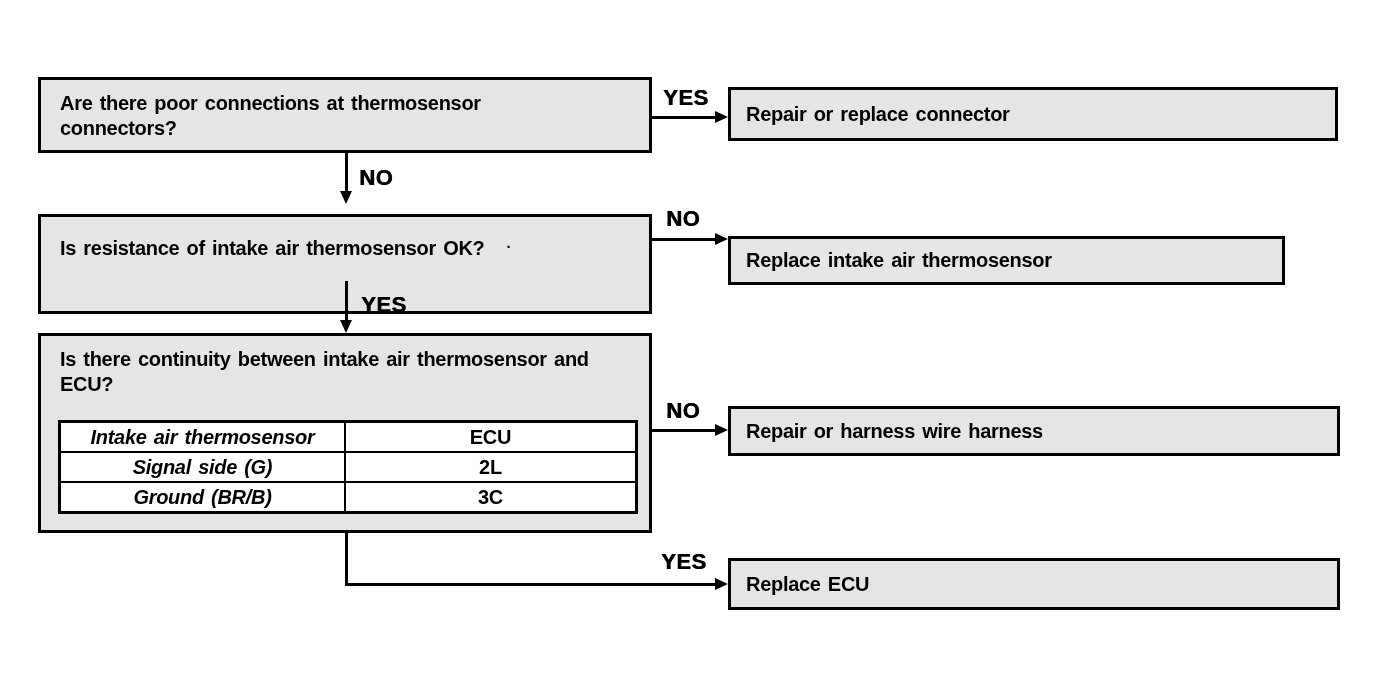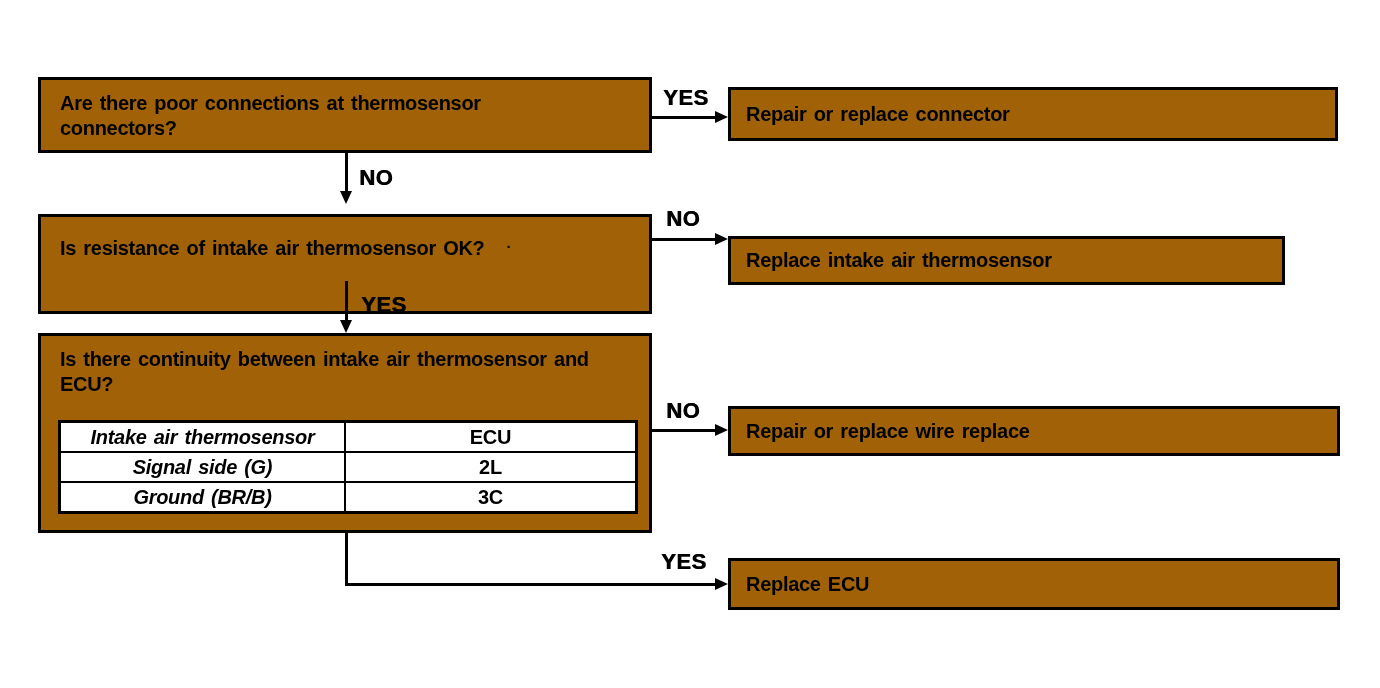--- a/index.html
+++ b/index.html
@@ -9,21 +9,21 @@
     height: 688px;
     background: #ffffff;
     font-family: "Liberation Sans", sans-serif;
     color: #000;
     overflow: hidden;
   }
   .node {
     position: absolute;
     box-sizing: border-box;
     border: 3px solid #000;
-    background: #a16207;
+    background: #e5e5e5;
   }
   .qtext {
     font-size: 20px;
     line-height: 25px;
     font-weight: bold;
     letter-spacing: -0.3px;
     word-spacing: 2px;
     padding: 11px 10px 0 19px;
   }
   .atext {
@@ -142,21 +142,21 @@
       </tr>
     </tbody>
       </table>
   </div>
 
   <div class="edge-label" style="left:666px; top:398px;">NO</div>
   <div class="hline" style="left:650px; top:429px; width:68px; height:3px;"></div>
   <div class="arrow-right" style="left:715px; top:424px;"></div>
 
   <div class="node" style="left:728px; top:406px; width:612px; height:50px;">
-    <div class="atext">Repair or replace wire replace</div>
+    <div class="atext">Repair or harness wire harness</div>
   </div>
 
   <div class="vline" style="left:345px; top:533px; width:3px; height:53px;"></div>
   <div class="hline" style="left:345px; top:583px; width:373px; height:3px;"></div>
   <div class="arrow-right" style="left:715px; top:578px;"></div>
   <div class="edge-label" style="left:661px; top:549px;">YES</div>
 
   <div class="node" style="left:728px; top:558px; width:612px; height:52px;">
     <div class="atext">Replace ECU</div>
   </div>

